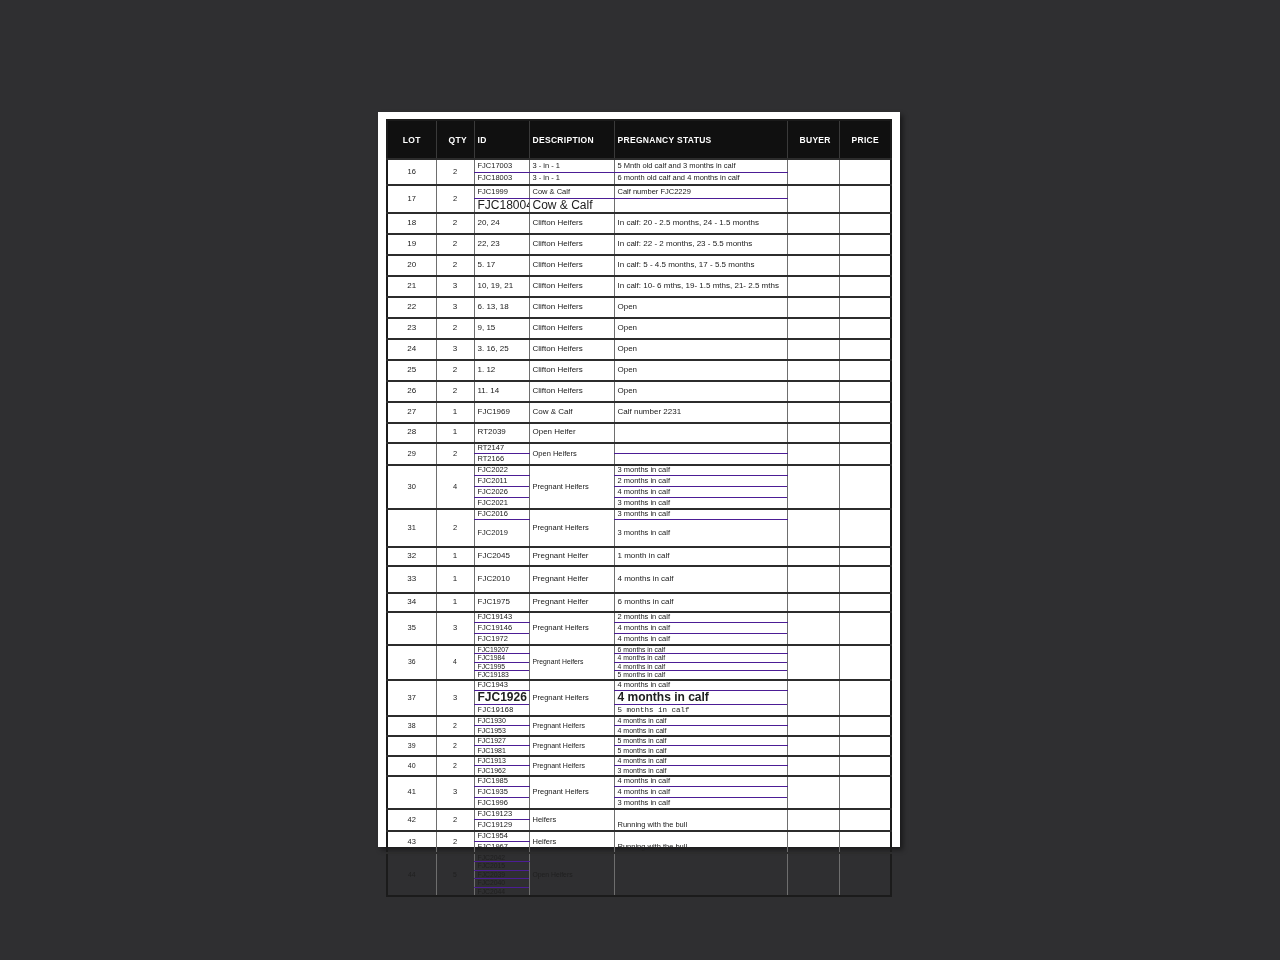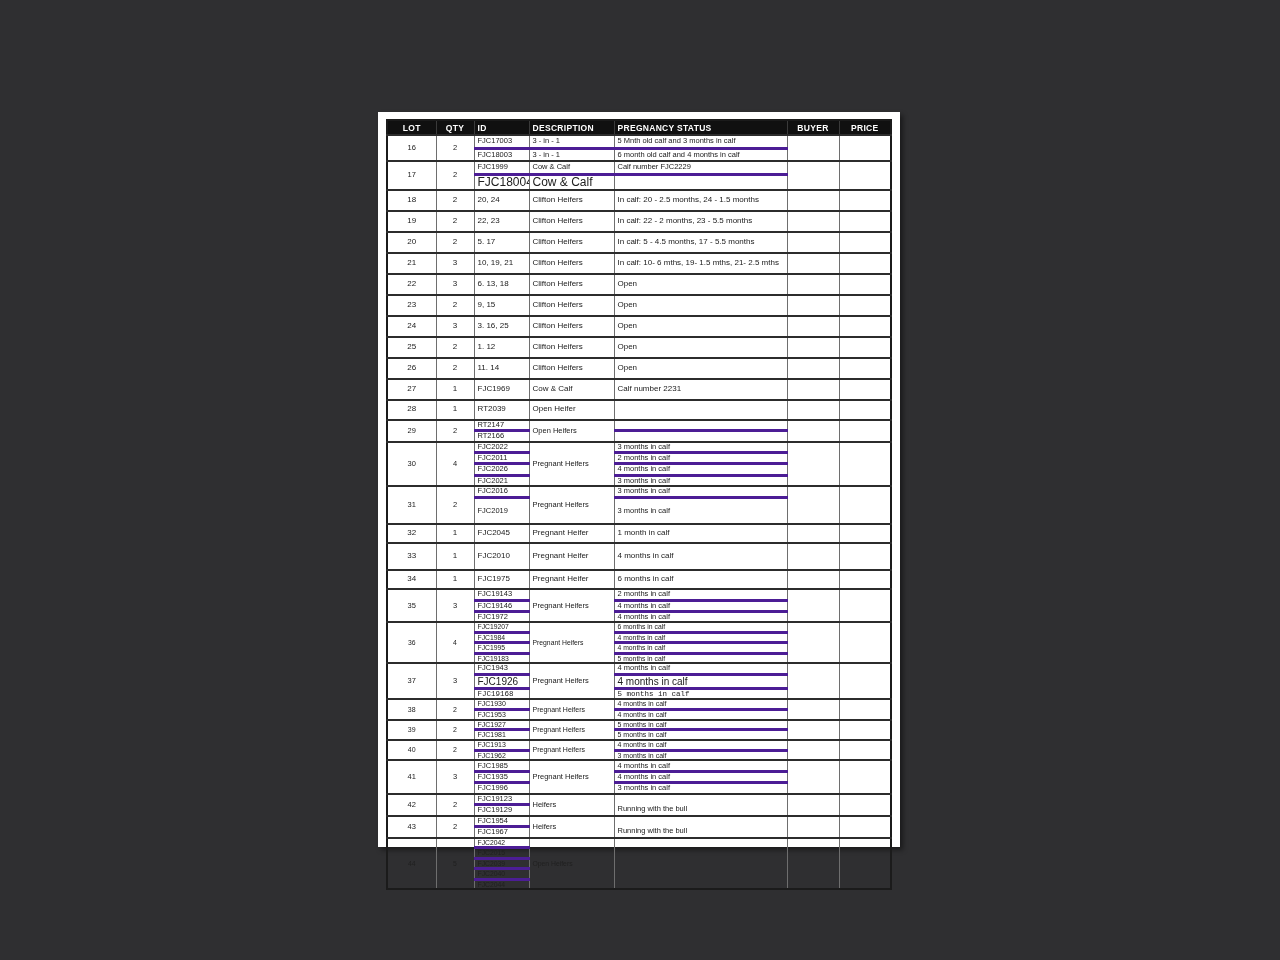--- a/index.html
+++ b/index.html
@@ -23,40 +23,40 @@
     border-collapse: collapse;
     table-layout: fixed;
     border: 2px solid #1b1b1b;
   }
   table.cat th {
     background: #101010;
     color: #ffffff;
     font-size: 8.5px;
     font-weight: bold;
     height: 13px;
-    padding: 0;
+    padding: 12px;
     letter-spacing: 0.3px;
     border-left: 1px solid #3a3a3a;
   }
   table.cat th.l { text-align: left; padding-left: 3px; }
   table.cat th.c { text-align: center; }
   table.cat td {
     padding: 0 0 0 3px;
     color: #202020;
     border-left: 1px solid #6e6e6e;
     vertical-align: middle;
     white-space: nowrap;
     overflow: hidden;
     line-height: 1.1;
   }
   table.cat td.c { text-align: center; padding: 0; }
   table.cat td.l { text-align: left; }
   table.cat td.st { overflow: visible; }
   table.cat td.lt { border-top: 2px solid #2c2c2c; }
-  table.cat td.sub { border-bottom: 3px solid #4c1d95; }
+  table.cat td.sub { border-bottom: 1px solid #4c1d95; }
   table.cat td.vb { vertical-align: bottom; padding-bottom: 1px; }
 </style>
 </head>
 <body>
 
 <div class="page">
   <table class="cat">
     <colgroup>
       <col style="width:49px">
         <col style="width:38px">
@@ -319,21 +319,21 @@
         </tr>
         <tr style="height: 11px; font-size: 7.5px;">
           <td class="c lt" rowspan="3">37</td>
           <td class="c lt" rowspan="3">3</td>
           <td class="l lt sub">FJC1943</td>
           <td class="l lt" rowspan="3">Pregnant Heifers</td>
           <td class="l st lt sub">4 months in calf</td>
           <td class="lt" rowspan="3"></td>
           <td class="lt" rowspan="3"></td>
         </tr>
-        <tr style="height: 11px; font-size: 10px;">
+        <tr style="height: 11px; font-size: 12px; font-weight: bold;">
           <td class="l sub">FJC1926</td>
           <td class="l st sub">4 months in calf</td>
         </tr>
         <tr style="height: 11px; font-size: 7.5px; font-family: Liberation Mono, monospace;">
           <td class="l">FJC19168</td>
           <td class="l st">5 months in calf</td>
         </tr>
         <tr style="height: 10px; font-size: 7px;">
           <td class="c lt" rowspan="2">38</td>
           <td class="c lt" rowspan="2">2</td>

